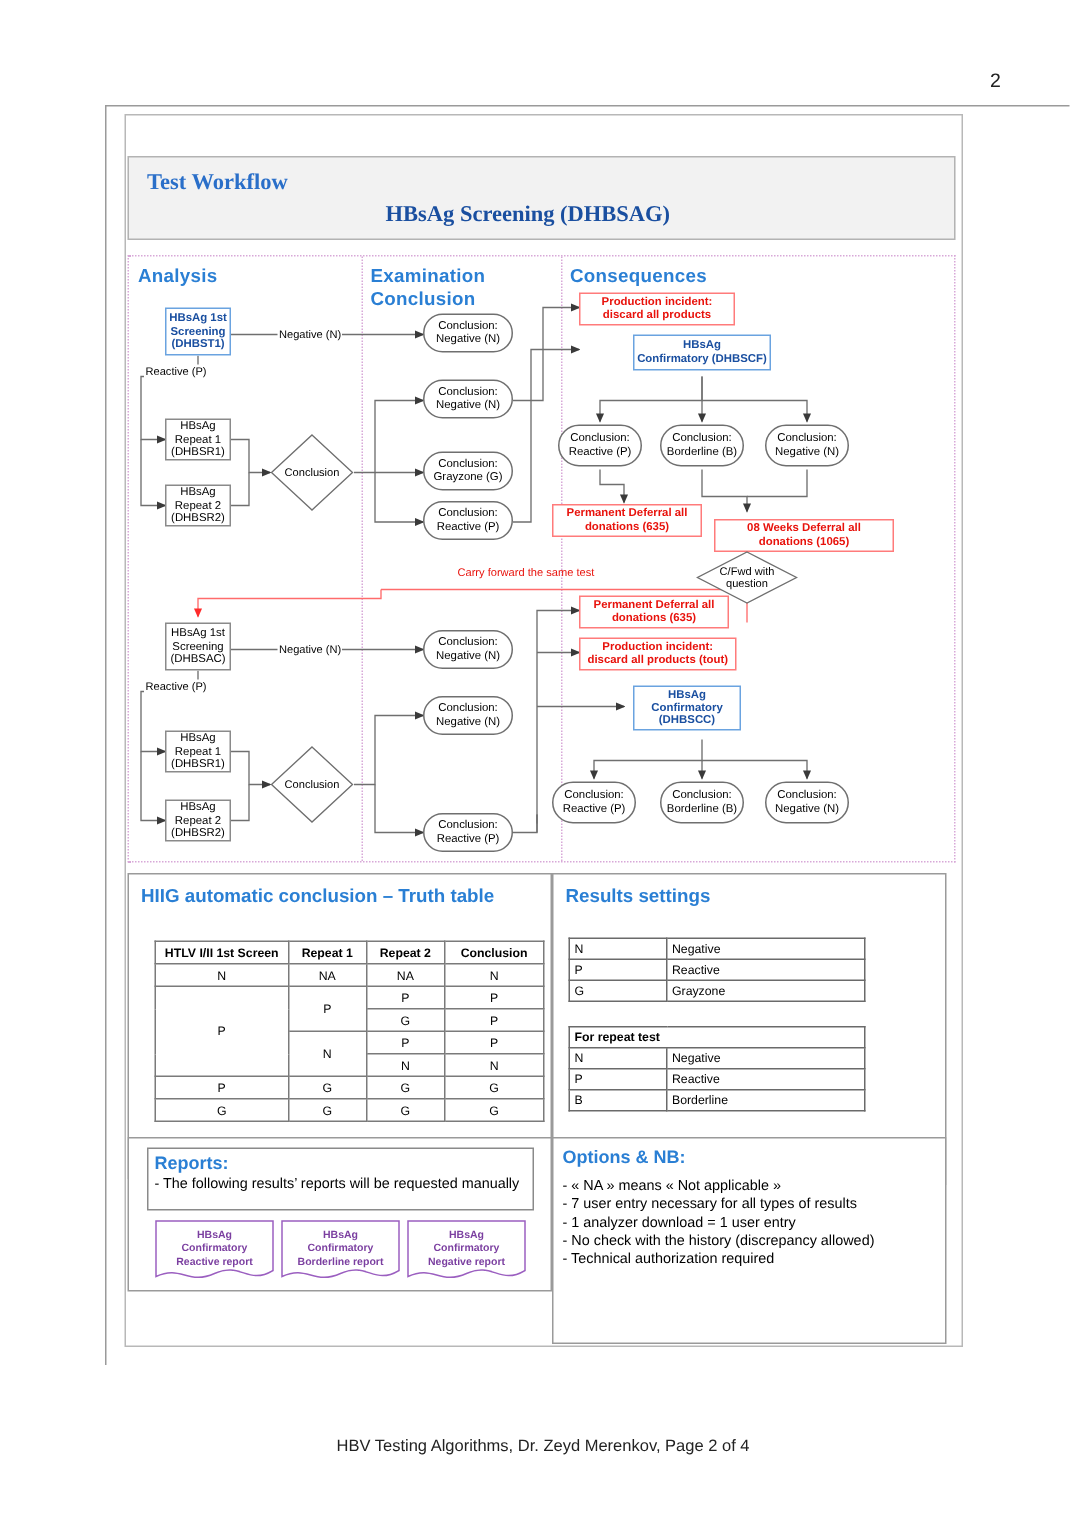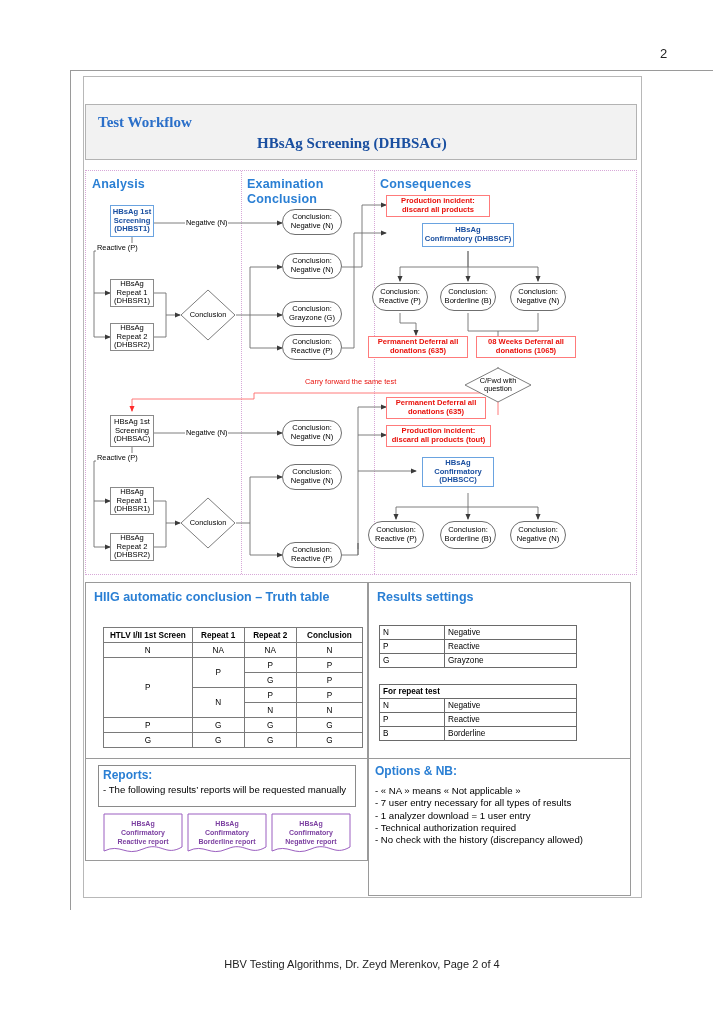--- a/index.html
+++ b/index.html
@@ -201,21 +201,21 @@
     <div class="node stadium" style="left:354px;top:112px;width:56px;height:28px;">
       <span>Conclusion:<br>Borderline (B)</span>
     </div>
     <div class="node stadium" style="left:424px;top:112px;width:56px;height:28px;">
       <span>Conclusion:<br>Negative (N)</span>
     </div>
 
     <div class="node rect red" style="left:282px;top:165px;width:100px;height:22px;">
       <span>Permanent Deferral all<br>donations (635)</span>
     </div>
-    <div class="node rect red" style="left:390px;top:165px;width:100px;height:22px;">
+    <div class="node rect red" style="left:390px;top:175px;width:120px;height:22px;">
       <span>08 Weeks Deferral all<br>donations (1065)</span>
     </div>
 
     <div class="diamond-wrap" style="left:378px;top:196px;width:68px;height:36px;">
       <svg class="diamond" viewBox="0 0 68 36">
           <polygon points="34,1 67,18 34,35 1,18" fill="#fff" stroke="#6f6f6f" stroke-width="0.9"></polygon>
         </svg>
       <div class="diamond-label">C/Fwd with<br>question</div>
     </div>
 
@@ -389,19 +389,19 @@
       <div class="doctext">HBsAg<br>Confirmatory<br>Negative report</div>
     </div>
   </div>
 
   <div class="panel" style="left:368px;top:758px;width:263px;height:138px;">
     <div class="opts" style="left:6px;top:5px;width:250px;">
       <span class="oh">Options &amp; NB:</span>
       <div>- « NA » means « Not applicable »</div>
       <div>- 7 user entry necessary for all types of results</div>
       <div>- 1 analyzer download = 1 user entry</div>
+      <div>- No check with the history (discrepancy allowed)</div>
       <div>- Technical authorization required</div>
-      <div>- No check with the history (discrepancy allowed)</div>
     </div>
   </div>
 
   <div class="footer">HBV Testing Algorithms, Dr. Zeyd Merenkov, Page 2 of 4</div>
 </div>
 
 </body></html>

